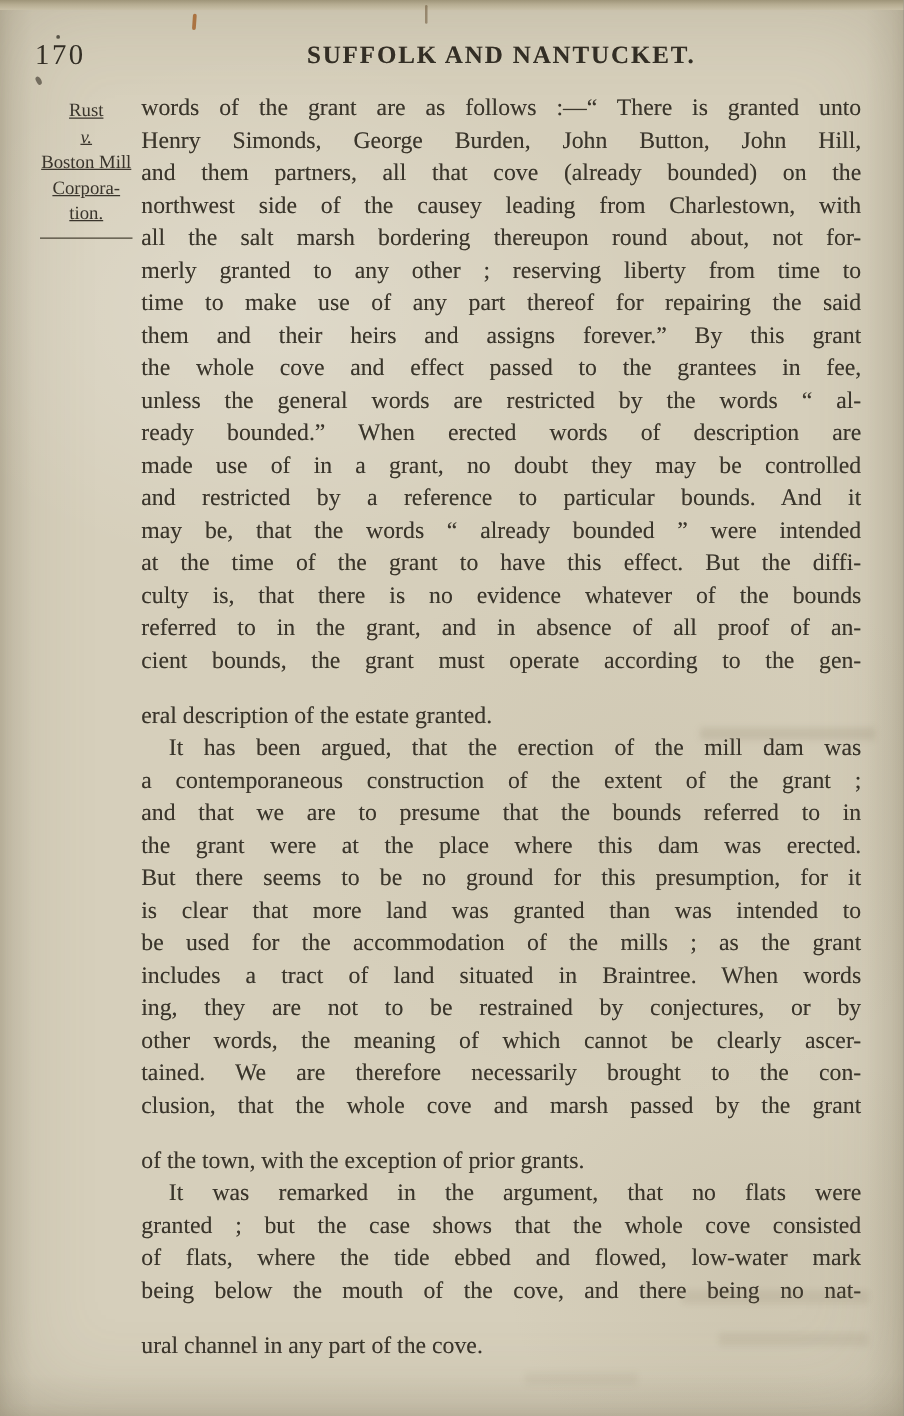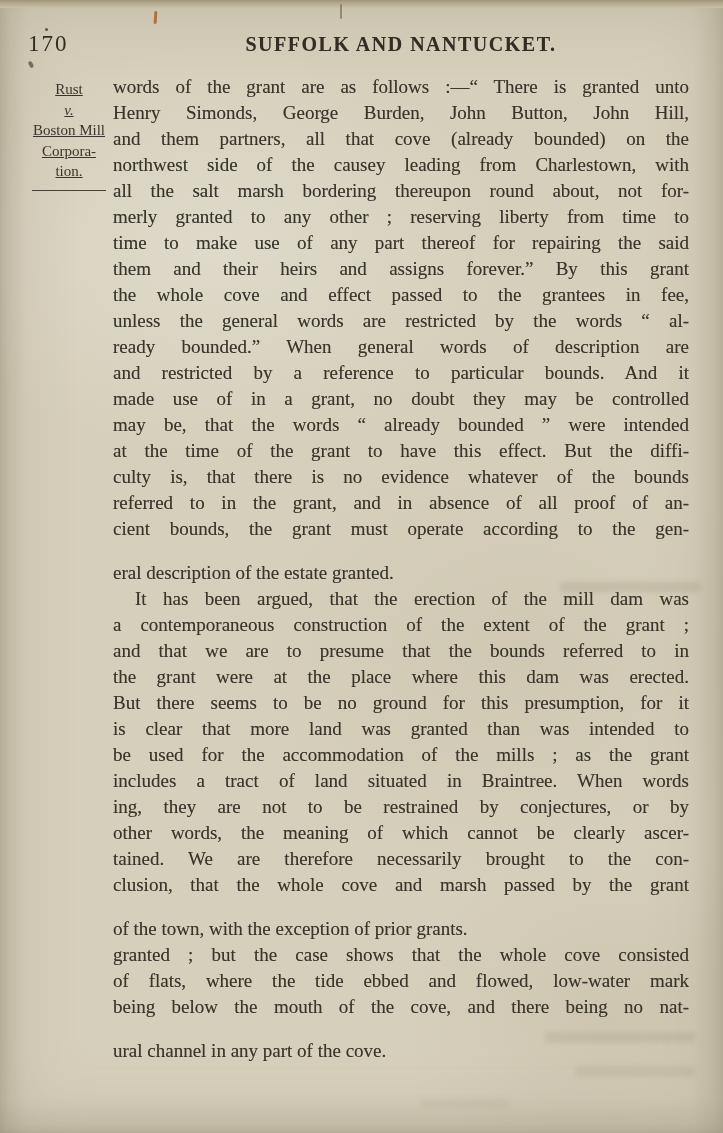--- a/index.html
+++ b/index.html
@@ -93,42 +93,43 @@
       <div class="line jl">words of the grant are as follows :—“ There is granted unto</div>
       <div class="line jl">Henry Simonds, George Burden, John Button, John Hill,</div>
       <div class="line jl">and them partners, all that cove (already bounded) on the</div>
       <div class="line jl">northwest side of the causey leading from Charlestown, with</div>
       <div class="line jl">all the salt marsh bordering thereupon round about, not for-</div>
       <div class="line jl">merly granted to any other ; reserving liberty from time to</div>
       <div class="line jl">time to make use of any part thereof for repairing the said</div>
       <div class="line jl">them and their heirs and assigns forever.” By this grant</div>
       <div class="line jl">the whole cove and effect passed to the grantees in fee,</div>
       <div class="line jl">unless the general words are restricted by the words “ al-</div>
-      <div class="line jl">ready bounded.” When general words of description are</div>
+      <div class="line jl">ready bounded.” When erected words of description are</div>
+      <div class="line jl">made use of in a grant, no doubt they may be controlled</div>
       <div class="line jl">and restricted by a reference to particular bounds. And it</div>
-      <div class="line jl">made use of in a grant, no doubt they may be controlled</div>
       <div class="line jl">may be, that the words “ already bounded ” were intended</div>
       <div class="line jl">at the time of the grant to have this effect. But the diffi-</div>
       <div class="line jl">culty is, that there is no evidence whatever of the bounds</div>
       <div class="line jl">referred to in the grant, and in absence of all proof of an-</div>
       <div class="line jl">cient bounds, the grant must operate according to the gen-</div>
       <div class="line last">eral description of the estate granted.</div>
       <div class="line jl indent">It has been argued, that the erection of the mill dam was</div>
       <div class="line jl">a contemporaneous construction of the extent of the grant ;</div>
       <div class="line jl">and that we are to presume that the bounds referred to in</div>
       <div class="line jl">the grant were at the place where this dam was erected.</div>
       <div class="line jl">But there seems to be no ground for this presumption, for it</div>
       <div class="line jl">is clear that more land was granted than was intended to</div>
       <div class="line jl">be used for the accommodation of the mills ; as the grant</div>
       <div class="line jl">includes a tract of land situated in Braintree. When words</div>
       <div class="line jl">ing, they are not to be restrained by conjectures, or by</div>
       <div class="line jl">other words, the meaning of which cannot be clearly ascer-</div>
       <div class="line jl">tained. We are therefore necessarily brought to the con-</div>
       <div class="line jl">clusion, that the whole cove and marsh passed by the grant</div>
       <div class="line last">of the town, with the exception of prior grants.</div>
+      <div class="line jl indent">It was remarked in the argument, that no flats were</div>
       <div class="line jl">granted ; but the case shows that the whole cove consisted</div>
       <div class="line jl">of flats, where the tide ebbed and flowed, low-water mark</div>
       <div class="line jl">being below the mouth of the cove, and there being no nat-</div>
       <div class="line last">ural channel in any part of the cove.</div>
     </main>
 
   <div class="speck s1"></div>
   <div class="speck s2"></div>
   <div class="speck s3"></div>
   <div class="speck s4"></div>

